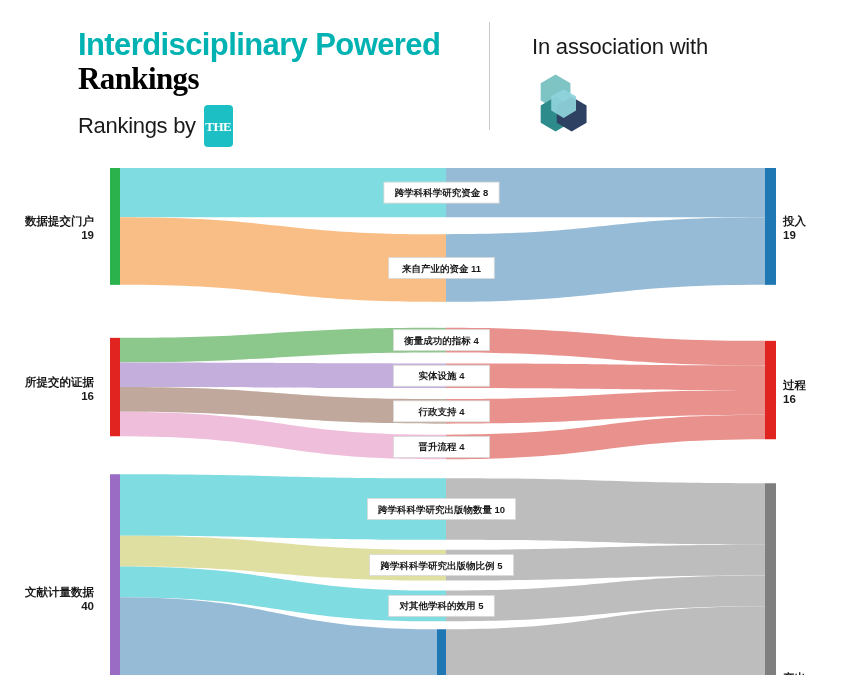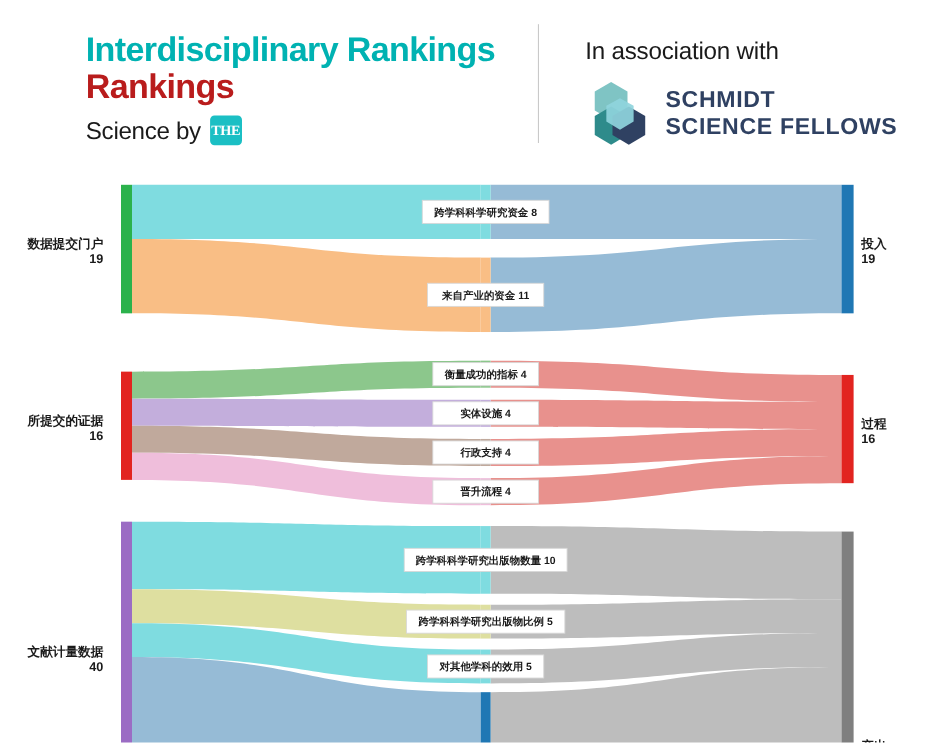--- a/index.html
+++ b/index.html
@@ -32,37 +32,38 @@
     font-size: 31px;
     font-weight: bold;
     color: #00B2B2;
     letter-spacing: -0.6px;
     line-height: 34px;
     white-space: nowrap;
   }
   #title-line-2 {
     font-size: 31px;
     font-weight: bold;
-    color: #b91c1c;
+    color: #000000;
     letter-spacing: -0.6px;
     line-height: 34px;
+    font-family: Liberation Serif, serif;
   }
   #powered-row {
     display: flex;
     align-items: center;
     margin-top: 9px;
   }
   #powered-by-text {
     font-size: 22px;
     color: #1a1a1a;
     letter-spacing: -0.3px;
   }
   #the-logo {
     width: 29px;
-    height: 27px;
+    height: 42px;
     background: #1BBFC4;
     border-radius: 4px;
     margin-left: 8px;
     display: flex;
     align-items: center;
     justify-content: center;
   }
   #the-logo-text {
     color: #ffffff;
     font-size: 13px;
@@ -139,45 +140,41 @@
     fill: #1a1a1a;
     text-anchor: middle;
   }
 </style>
 </head>
 <body>
 
 <div id="header">
 
   <div id="brand-block">
-    <div id="title-line-1">Interdisciplinary Rankings</div>
+    <div id="title-line-1">Interdisciplinary Powered</div>
     <div id="title-line-2">Rankings</div>
     <div id="powered-row">
-      <span id="powered-by-text">Science by</span>
+      <span id="powered-by-text">Rankings by</span>
       <span id="the-logo">
         <span id="the-logo-text">THE</span>
       </span>
     </div>
   </div>
 
   <div id="header-divider"></div>
 
   <div id="assoc-block">
     <div id="assoc-text">In association with</div>
     <div id="schmidt-row">
       <svg id="schmidt-mark" viewBox="0 0 100 100">
         <polygon points="38,4 62,18 62,46 38,60 14,46 14,18" fill="#7FC4C4"></polygon>
         <polygon points="38,40 62,54 62,82 38,96 14,82 14,54" fill="#2E8B8B"></polygon>
         <polygon points="64,40 88,54 88,82 64,96 40,82 40,54" fill="#2F4162"></polygon>
         <polygon points="51,28 71,39 71,62 51,74 31,62 31,39" fill="#8FD4DC" opacity="0.92"></polygon>
       </svg>
-      <div id="schmidt-words">
-        <div>SCHMIDT</div>
-        <div>SCIENCE FELLOWS</div>
-      </div>
     </div>
   </div>
 </div>
 
 <div id="sankey-wrap">
   <svg id="sankey-svg" width="845" height="525">
     <g id="links-layer">
         <path d="M120,18C278.5,18 278.5,18 437,18L437,67.2C278.5,67.2 278.5,67.2 120,67.2Z" fill="#7FDCE0"></path>
         <path d="M120,67.2C278.5,67.2 278.5,84.2 437,84.2L437,151.85000000000002C278.5,151.85000000000002 278.5,134.85000000000002 120,134.85000000000002Z" fill="#F9BE85"></path>
         <path d="M120,187.85000000000002C278.5,187.85000000000002 278.5,177.85000000000002 437,177.85000000000002L437,202.45000000000002C278.5,202.45000000000002 278.5,212.45000000000002 120,212.45000000000002Z" fill="#8CC78C"></path>

